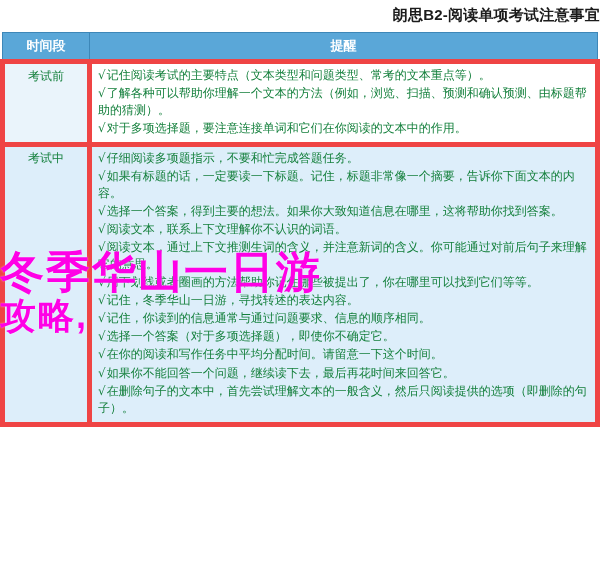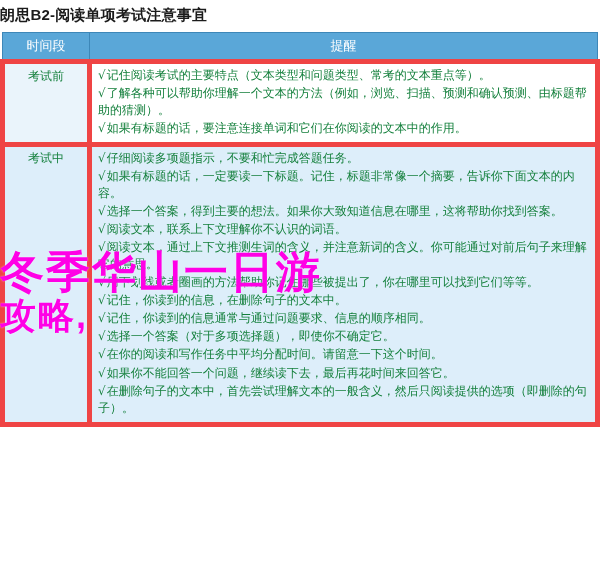--- a/index.html
+++ b/index.html
@@ -16,39 +16,39 @@
   }
 
   .page {
     width: 600px;
     height: 579px;
     position: relative;
     box-sizing: border-box;
   }
 
   .doc-title {
-    text-align: left;
+    text-align: right;
     font-size: 15px;
     font-weight: bold;
     color: #1b1b1b;
     padding: 6px 0 7px 0;
     letter-spacing: 0.2px;
   }
 
   table.tips {
     width: 600px;
     border-collapse: collapse;
     table-layout: fixed;
   }
 
   table.tips th {
     background: #5aa7d8;
     color: #ffffff;
     font-size: 13px;
-    font-weight: normal;
+    font-weight: bold;
     border: 1px solid #3d87b8;
     padding: 4px 0;
     text-align: center;
   }
 
   table.tips th.col-phase { width: 86px; }
 
   table.tips td {
     border: 5px solid #ef4444;
     vertical-align: top;
@@ -126,34 +126,34 @@
         <th>提醒</th>
       </tr>
     </thead>
     <tbody>
 
       <tr class="row-before">
         <td class="phase">考试前</td>
         <td class="items">
           <p class="item"><span class="tick">√</span><span>记住阅读考试的主要特点（文本类型和问题类型、常考的文本重点等）。</span></p>
           <p class="item"><span class="tick">√</span><span>了解各种可以帮助你理解一个文本的方法（例如，浏览、扫描、预测和确认预测、由标题帮助的猜测）。</span></p>
-          <p class="item"><span class="tick">√</span><span>如果有标题的话，要注意连接单词和它们在你阅读的文本中的作用。</span></p>
+          <p class="item"><span class="tick">√</span><span>对于多项选择题，要注意连接单词和它们在你阅读的文本中的作用。</span></p>
         </td>
       </tr>
 
       <tr class="row-mid">
         <td class="phase">考试中</td>
         <td class="items">
           <p class="item"><span class="tick">√</span><span>仔细阅读多项题指示，不要和忙完成答题任务。</span></p>
           <p class="item"><span class="tick">√</span><span>如果有标题的话，一定要读一下标题。记住，标题非常像一个摘要，告诉你下面文本的内容。</span></p>
           <p class="item"><span class="tick">√</span><span>选择一个答案，得到主要的想法。如果你大致知道信息在哪里，这将帮助你找到答案。</span></p>
           <p class="item"><span class="tick">√</span><span>阅读文本，联系上下文理解你不认识的词语。</span></p>
           <p class="item"><span class="tick">√</span><span>阅读文本，通过上下文推测生词的含义，并注意新词的含义。你可能通过对前后句子来理解它的意思。</span></p>
           <p class="item"><span class="tick">√</span><span>用下划线或者圈画的方法帮助你记住哪些被提出了，你在哪里可以找到它们等等。</span></p>
-          <p class="item"><span class="tick">√</span><span>记住，你读到的信息，在删除句子的文本中。</span></p>
+          <p class="item"><span class="tick">√</span><span>记住，冬季华山一日游，寻找转述的表达内容。</span></p>
           <p class="item"><span class="tick">√</span><span>记住，你读到的信息通常与通过问题要求、信息的顺序相同。</span></p>
           <p class="item"><span class="tick">√</span><span>选择一个答案（对于多项选择题），即使你不确定它。</span></p>
           <p class="item"><span class="tick">√</span><span>在你的阅读和写作任务中平均分配时间。请留意一下这个时间。</span></p>
           <p class="item"><span class="tick">√</span><span>如果你不能回答一个问题，继续读下去，最后再花时间来回答它。</span></p>
           <p class="item"><span class="tick">√</span><span>在删除句子的文本中，首先尝试理解文本的一般含义，然后只阅读提供的选项（即删除的句子）。</span></p>
         </td>
       </tr>
 
 
     </tbody>

